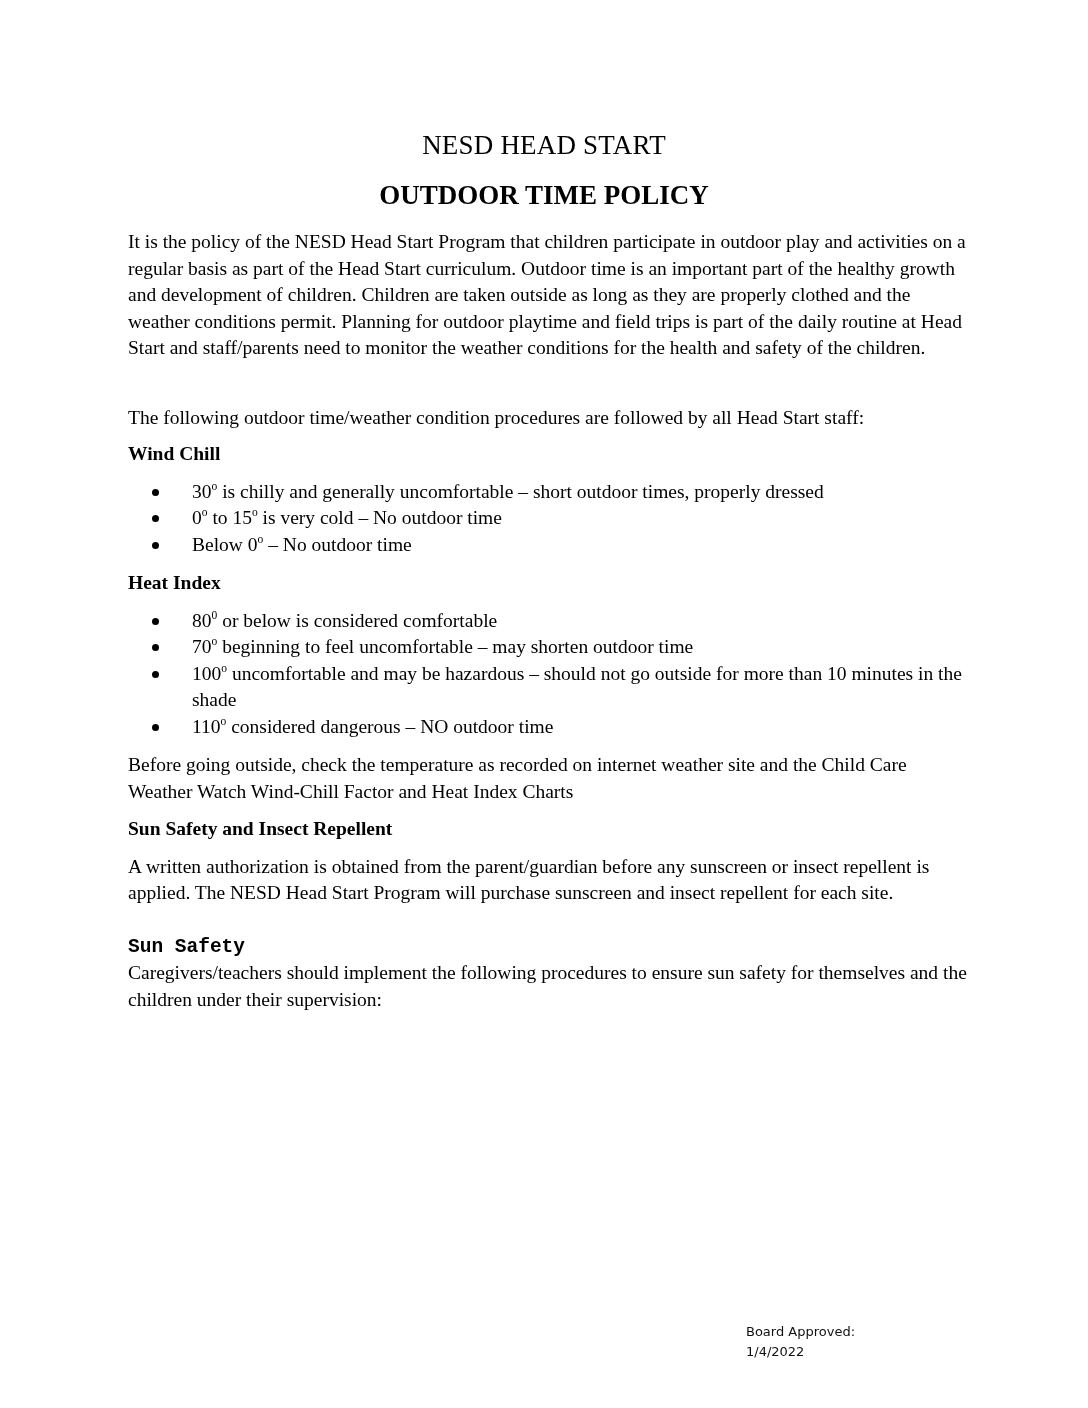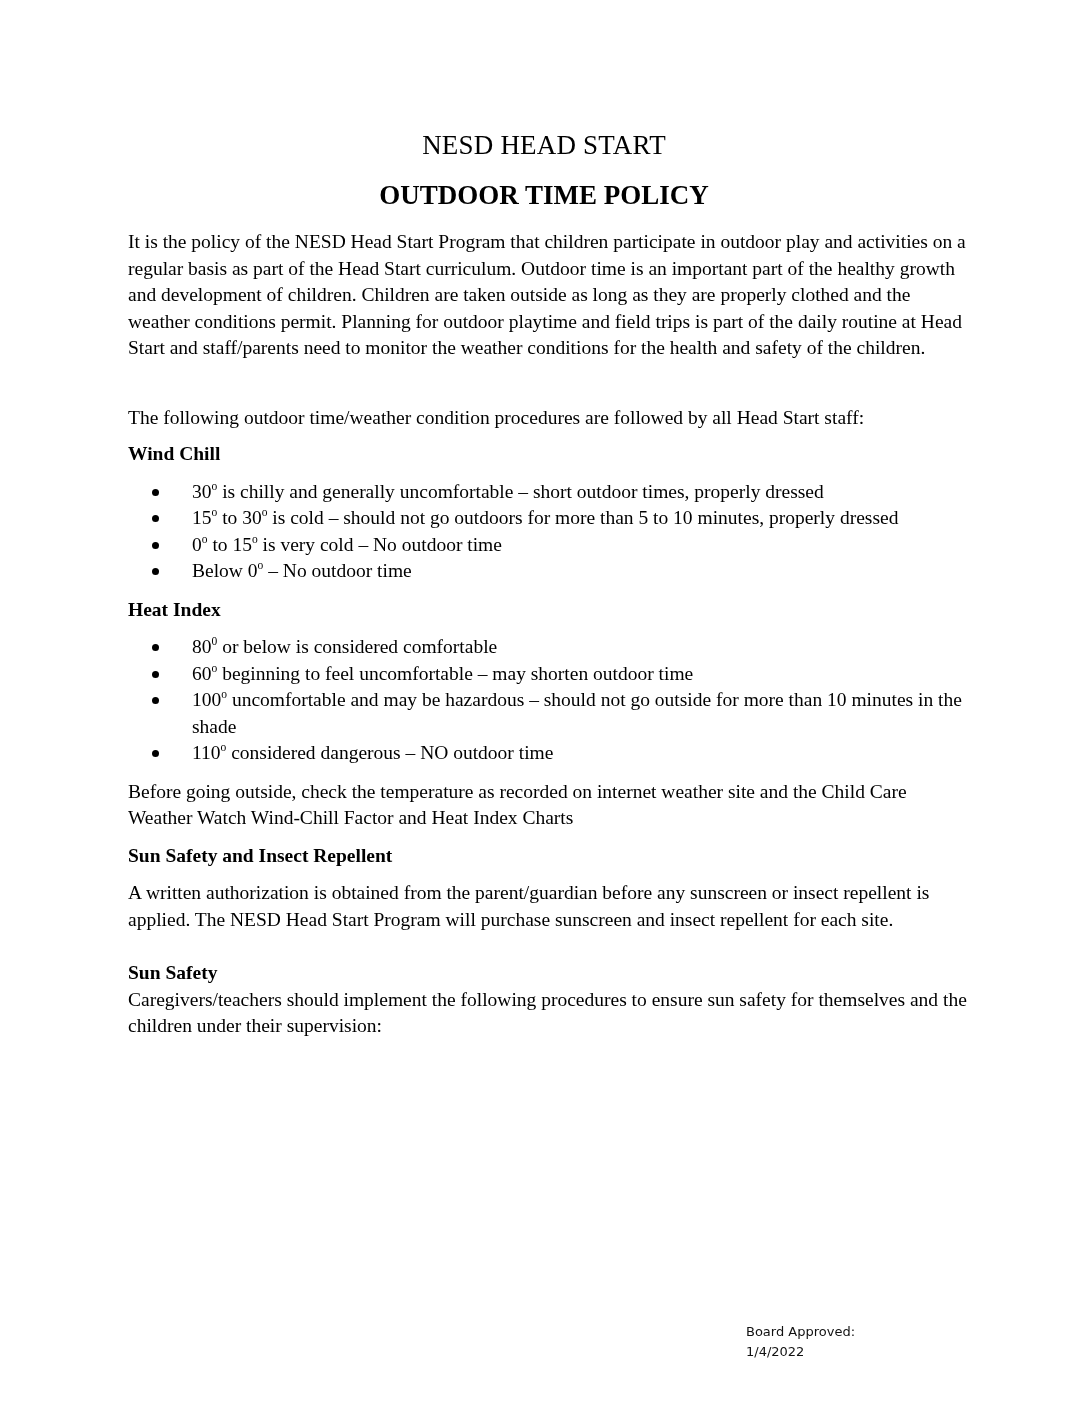--- a/index.html
+++ b/index.html
@@ -48,51 +48,48 @@
 
     <p class="para">It is the policy of the NESD Head Start Program that children participate in outdoor play and activities on a regular basis as part of the Head Start curriculum.  Outdoor time is an important part of the healthy growth and development of children.  Children are taken outside as long as they are properly clothed and the weather conditions permit.  Planning for outdoor playtime and field trips is part of the daily routine at Head Start and staff/parents need to monitor the weather conditions for the health and safety of the children.</p>
     <p class="para" style="margin-bottom:10px;margin-top:43px;">The following outdoor time/weather condition procedures are followed by all Head Start staff:</p>
 
     <p class="heading">Wind Chill</p>
     <ul style="margin-bottom:12px;">
       <li>
         <span class="bullet"></span><span>30</span><sup>o</sup><span> is chilly and generally uncomfortable – short outdoor times, properly dressed</span>
       </li>
       <li>
-        <span class="bullet"></span><span>15</span><sup>o</sup><span> to 30</span><sup>o</sup><span> is cold – should not go outdoors for more than 5 to 10 minutes, properly dressed</span>
-      </li>
-      <li>
         <span class="bullet"></span><span>0</span><sup>o</sup><span> to 15</span><sup>o</sup><span> is very cold – No outdoor time</span>
       </li>
       <li>
         <span class="bullet"></span><span>Below 0</span><sup>o</sup><span> – No outdoor time</span>
       </li>
     </ul>
 
     <p class="heading">Heat Index</p>
     <ul style="margin-bottom:12px;">
       <li>
         <span class="bullet"></span><span>80</span><sup>0</sup><span> or below is considered comfortable</span>
       </li>
       <li>
-        <span class="bullet"></span><span>60</span><sup>o</sup><span> beginning to feel uncomfortable – may shorten outdoor time</span>
+        <span class="bullet"></span><span>70</span><sup>o</sup><span> beginning to feel uncomfortable – may shorten outdoor time</span>
       </li>
       <li>
         <span class="bullet"></span><span>100</span><sup>o</sup><span> uncomfortable and may be hazardous – should not go outside for more than 10 minutes in the shade</span>
       </li>
       <li>
         <span class="bullet"></span><span>110</span><sup>o</sup><span> considered dangerous – NO outdoor time</span>
       </li>
     </ul>
 
     <p class="para" style="margin-bottom:11px;">Before going outside, check the temperature as recorded on internet weather site and the Child Care Weather Watch Wind-Chill Factor and Heat Index Charts</p>
 
     <p class="heading">Sun Safety and Insect Repellent</p>
     <p class="para">A written authorization is obtained from the parent/guardian before any sunscreen or insect repellent is applied. The NESD Head Start Program will purchase sunscreen and insect repellent for each site.</p>
 
     <div class="gap-lg"></div>
 
-    <p style="font-weight:bold;">Sun Safety</p>
+    <p style="font-weight:bold;font-family:Liberation Mono, monospace;">Sun Safety</p>
     <p>Caregivers/teachers should implement the following procedures to ensure sun safety for themselves and the children under their supervision:</p>
   </div>
 
   <div class="footer">Board Approved: 1/4/2022</div>
 </div>
 
 </body></html>

